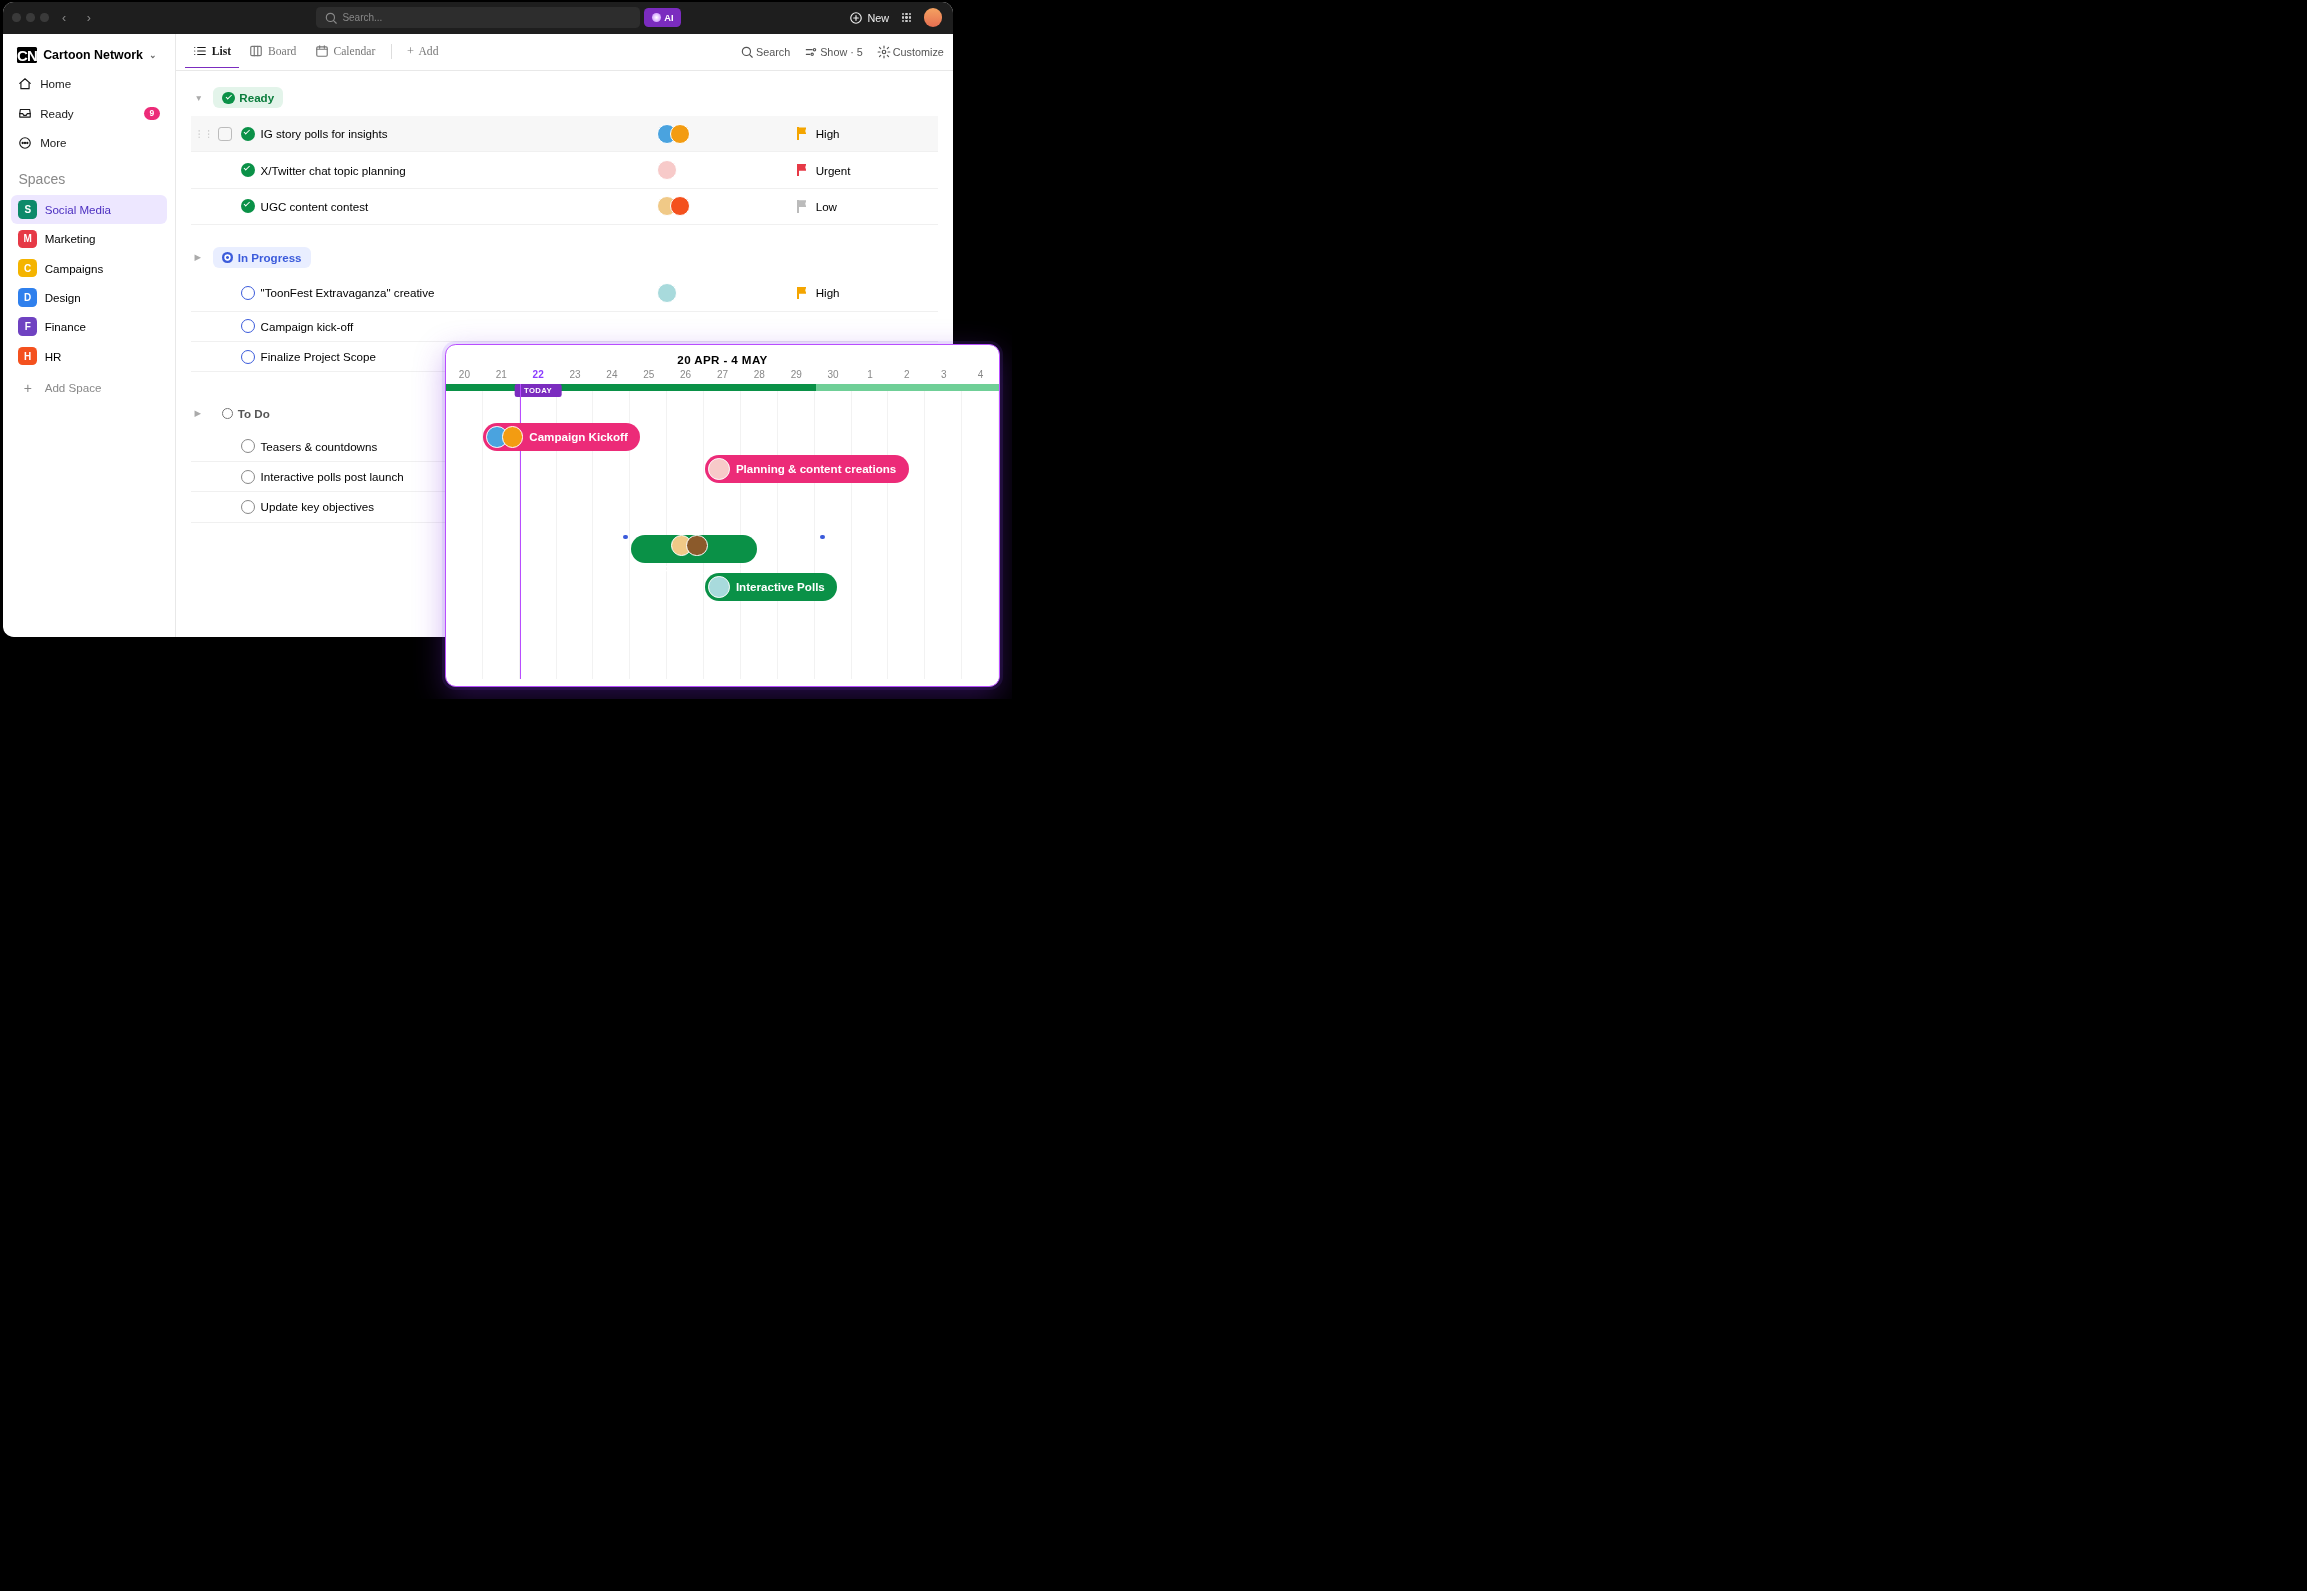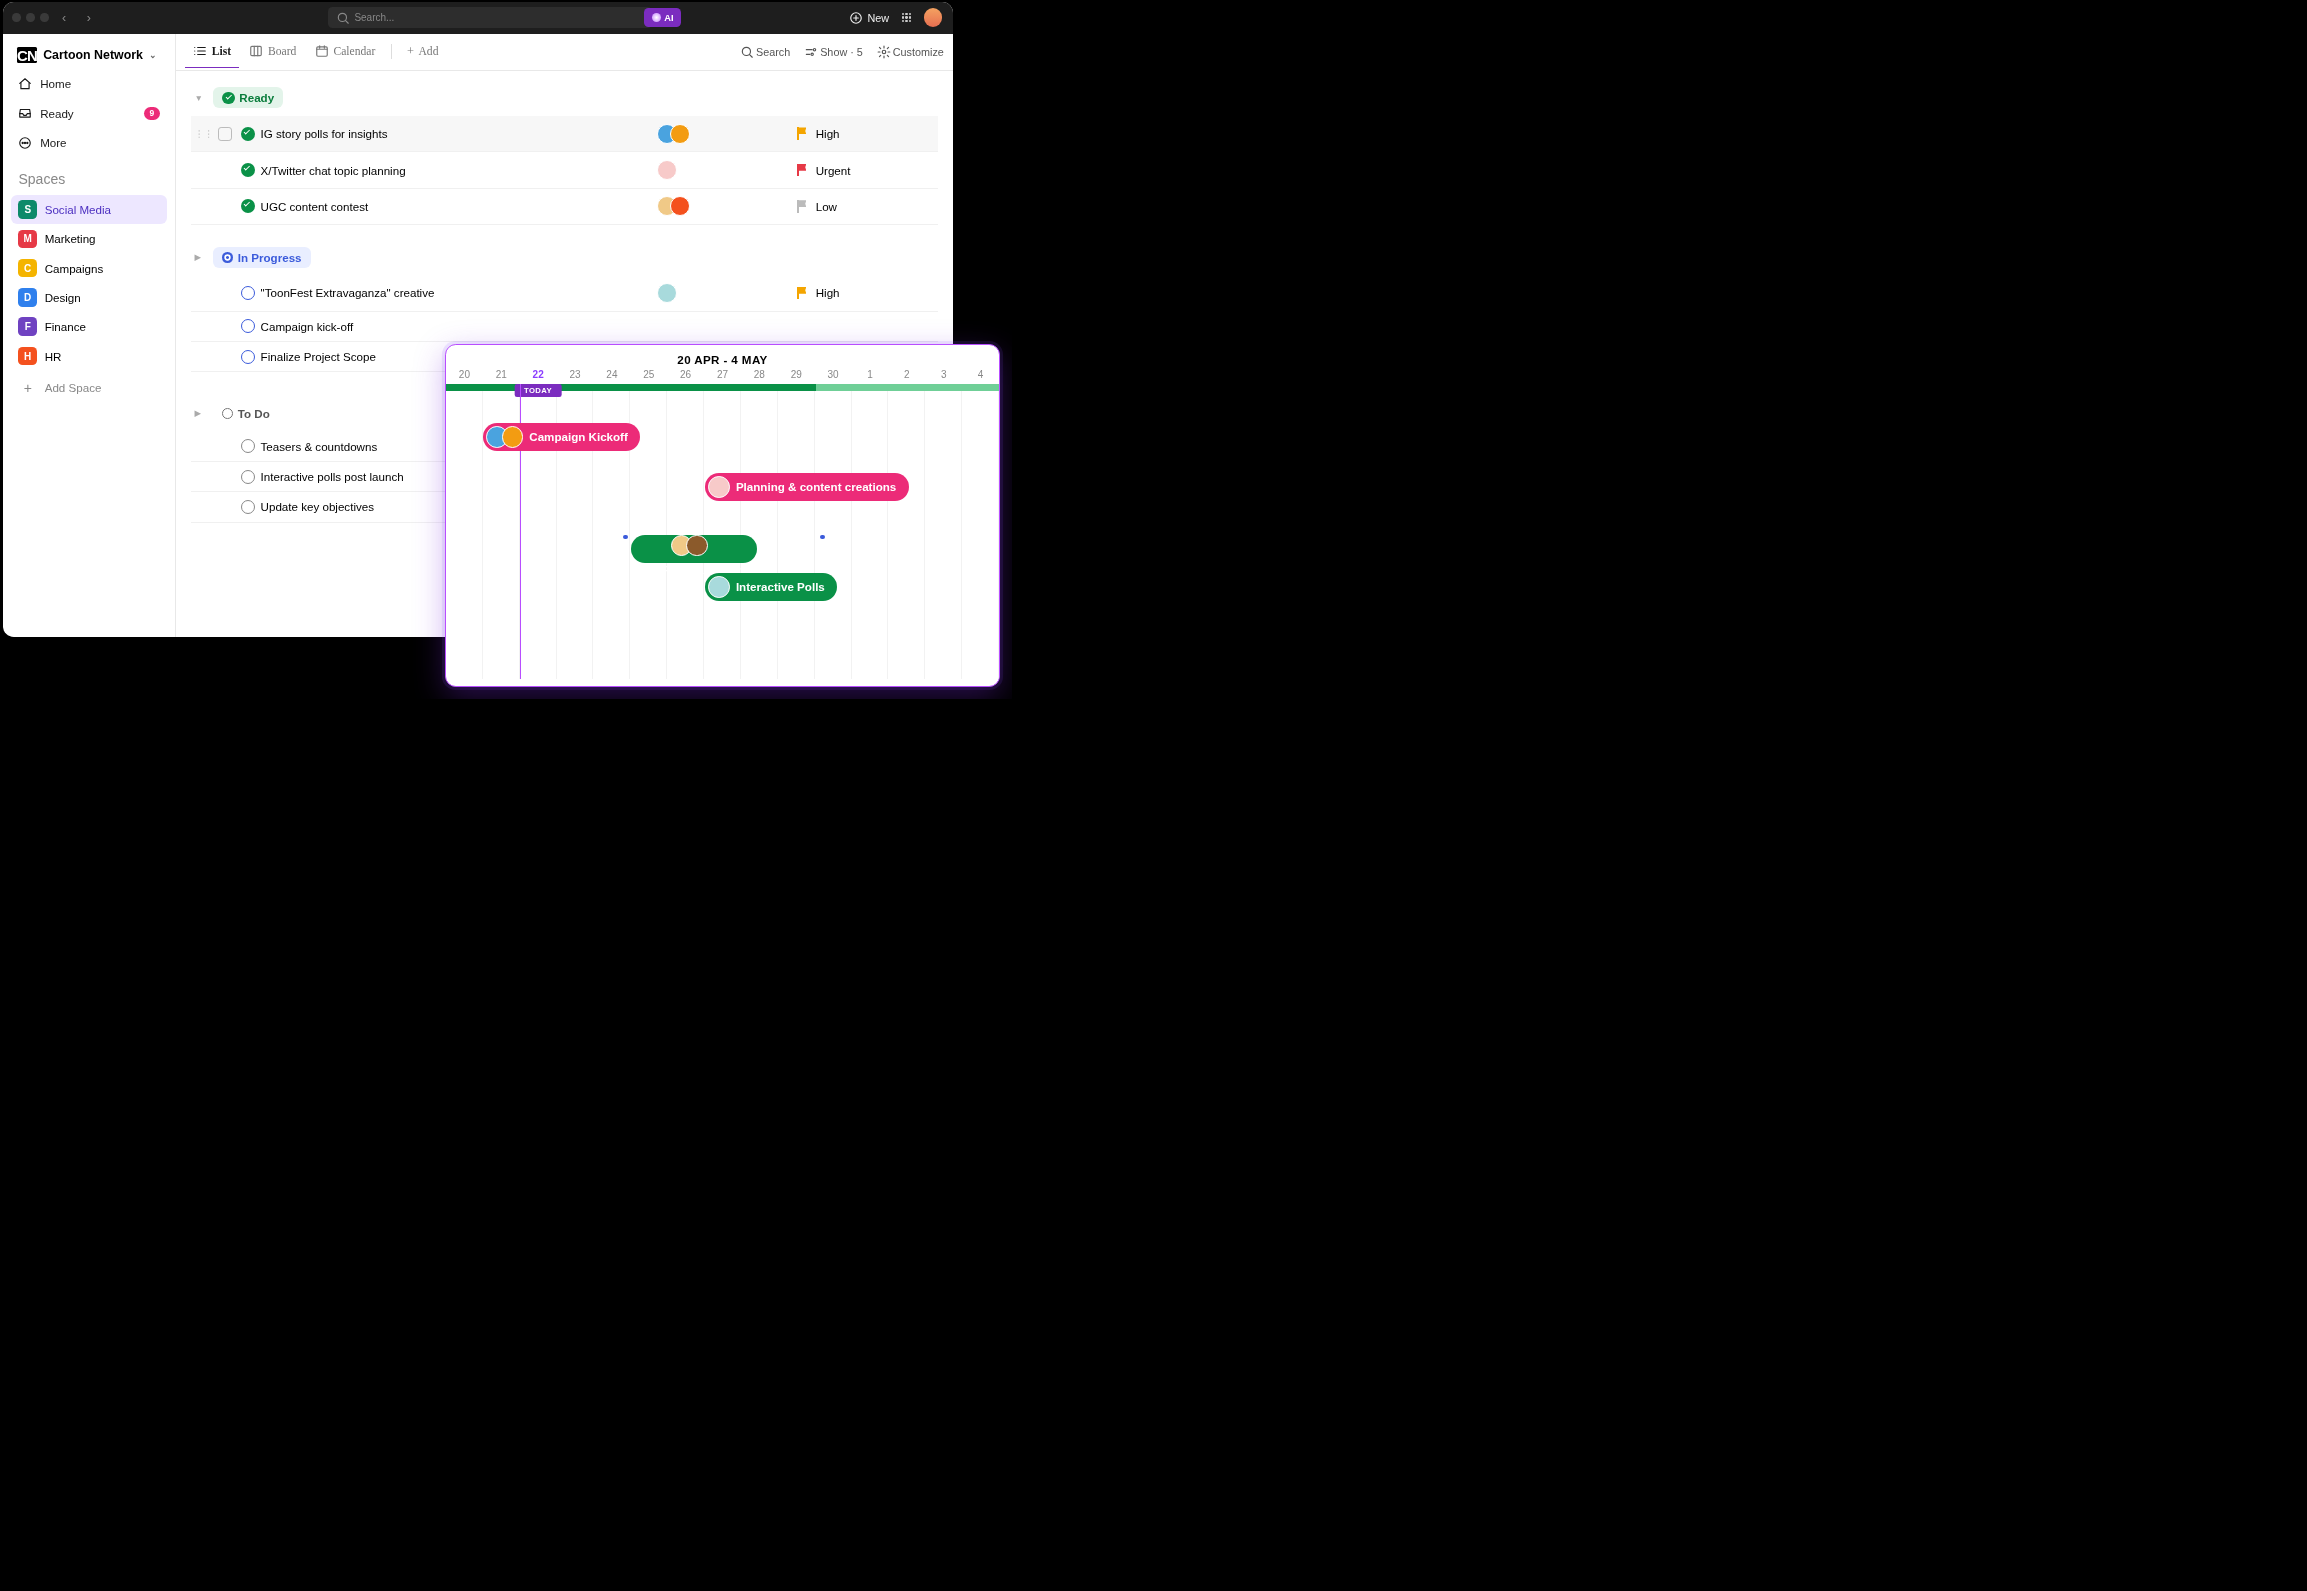--- a/index.html
+++ b/index.html
@@ -35,21 +35,20 @@
   .searchbar {
     position: absolute;
     left: 50%; transform: translateX(-50%);
     width: 324px; height: 21.6px;
     background: #2d2d2d;
     border-radius: 4.6px;
     display: flex; align-items: center;
     padding: 0 7.7px;
     color: #888; font-size: 10px;
     gap: 4.6px;
-    margin-left: 12px;
   }
   .ai-btn {
     position: absolute;
     left: calc(50% + 166px);
     height: 18.5px;
     background: #7b2cbf;
     border-radius: 4.6px;
     color: #fff; font-size: 9.3px; font-weight: 600;
     display: flex; align-items: center;
     padding: 0 7.7px; gap:3.1px;
@@ -467,21 +466,21 @@
       <div class="green-span light" style="left: 370px; width: 185px;"></div>
       <div class="today-label" style="left: 92px;">TODAY</div>
       <div class="today-marker" style="left: 74px;"></div>
       <div class="gantt-bar pink" style="left: 37px; top: 39px;">
         <div class="assignees">
           <div class="av" style="background:#4aa3df"></div>
           <div class="av" style="background:#f39c12"></div>
         </div>
         <span>Campaign Kickoff</span>
       </div>
-      <div class="gantt-bar pink" style="left: 259px; top: 89px; justify-content: center;">
+      <div class="gantt-bar pink" style="left: 259px; top: 71px; justify-content: center;">
         <div class="assignees">
           <div class="av" style="background:#f7cac9"></div>
         </div>
         <span>Planning &amp; content creations</span>
       </div>
       <div class="gantt-bar green" style="left: 185px; top: 151px; flex-direction: column;">
         <div class="assignees">
           <div class="av" style="background:#f0c987"></div>
           <div class="av" style="background:#8b5a2b"></div>
         </div>

